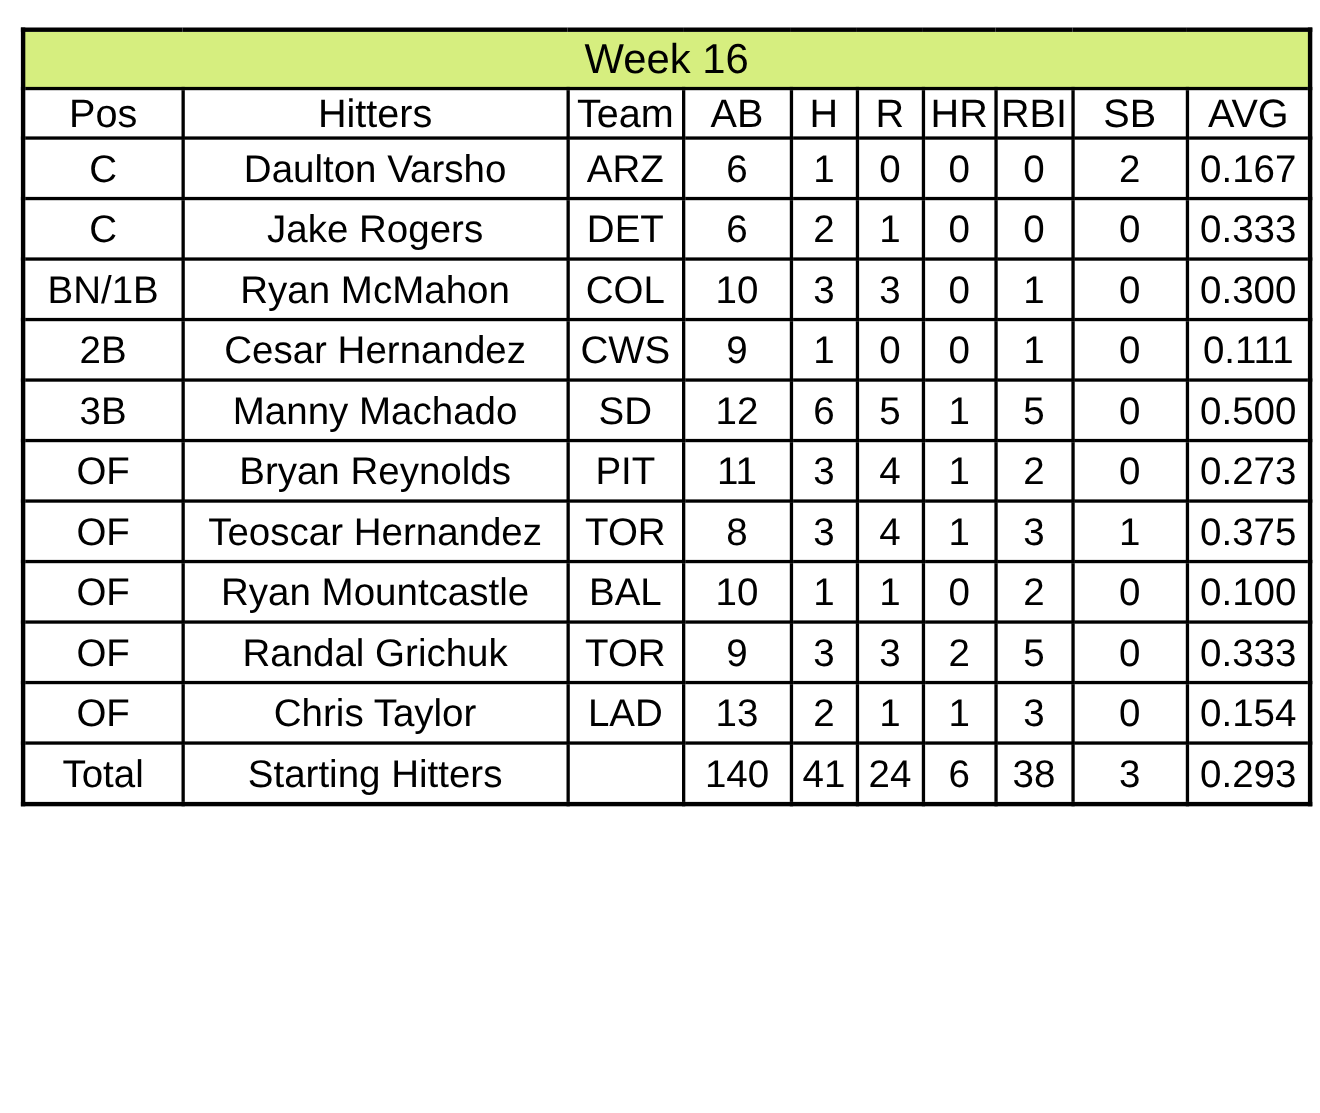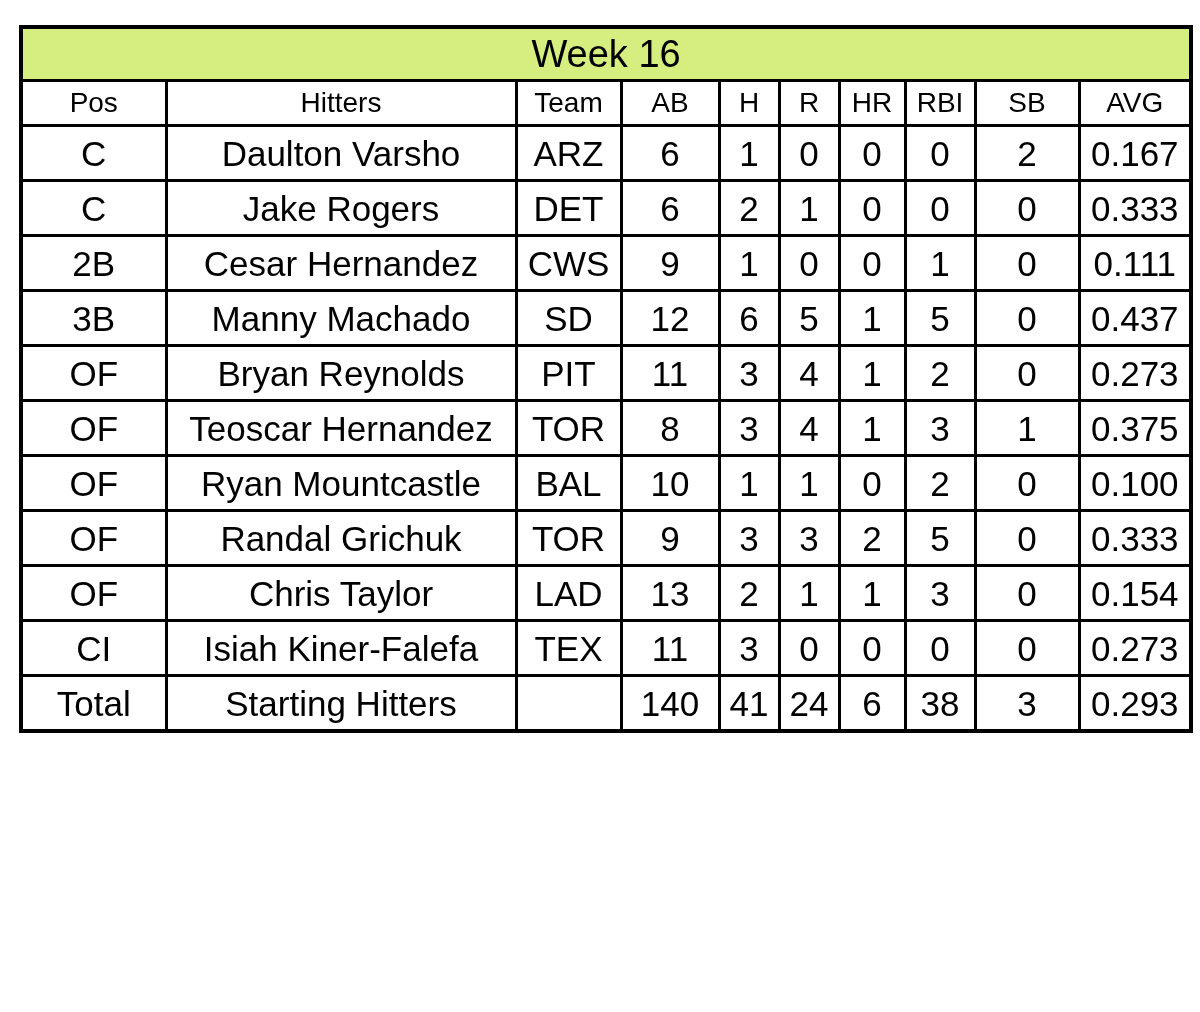--- a/index.html
+++ b/index.html
@@ -34,21 +34,21 @@
     white-space: nowrap;
     overflow: hidden;
   }
   td.title-cell {
     height: 50px;
     font-size: 38px;
     line-height: 1;
   }
   table.stats th {
     height: 42px;
-    font-size: 28px;
+    font-size: 36px;
     line-height: 1;
   }
   table.stats tbody td {
     height: 52px;
     font-size: 35px;
     line-height: 1;
   }
   
   col.col-pos     { width: 145px; }
   col.col-hitters { width: 350px; }
@@ -114,20 +114,32 @@
           <td>DET</td>
           <td>6</td>
           <td>2</td>
           <td>1</td>
           <td>0</td>
           <td>0</td>
           <td>0</td>
           <td>0.333</td>
         </tr>
         <tr>
+          <td>BN/1B</td>
+          <td>Ryan McMahon</td>
+          <td>COL</td>
+          <td>10</td>
+          <td>3</td>
+          <td>3</td>
+          <td>0</td>
+          <td>1</td>
+          <td>0</td>
+          <td>0.300</td>
+        </tr>
+        <tr>
           <td>2B</td>
           <td>Cesar Hernandez</td>
           <td>CWS</td>
           <td>9</td>
           <td>1</td>
           <td>0</td>
           <td>0</td>
           <td>1</td>
           <td>0</td>
           <td>0.111</td>
@@ -135,21 +147,21 @@
         <tr>
           <td>3B</td>
           <td>Manny Machado</td>
           <td>SD</td>
           <td>12</td>
           <td>6</td>
           <td>5</td>
           <td>1</td>
           <td>5</td>
           <td>0</td>
-          <td>0.437</td>
+          <td>0.500</td>
         </tr>
         <tr>
           <td>OF</td>
           <td>Bryan Reynolds</td>
           <td>PIT</td>
           <td>11</td>
           <td>3</td>
           <td>4</td>
           <td>1</td>
           <td>2</td>
@@ -196,32 +208,20 @@
           <td>OF</td>
           <td>Chris Taylor</td>
           <td>LAD</td>
           <td>13</td>
           <td>2</td>
           <td>1</td>
           <td>1</td>
           <td>3</td>
           <td>0</td>
           <td>0.154</td>
-        </tr>
-        <tr>
-          <td>CI</td>
-          <td>Isiah Kiner-Falefa</td>
-          <td>TEX</td>
-          <td>11</td>
-          <td>3</td>
-          <td>0</td>
-          <td>0</td>
-          <td>0</td>
-          <td>0</td>
-          <td>0.273</td>
         </tr>
         <tr>
           <td>Total</td>
           <td>Starting Hitters</td>
           <td></td>
           <td>140</td>
           <td>41</td>
           <td>24</td>
           <td>6</td>
           <td>38</td>

